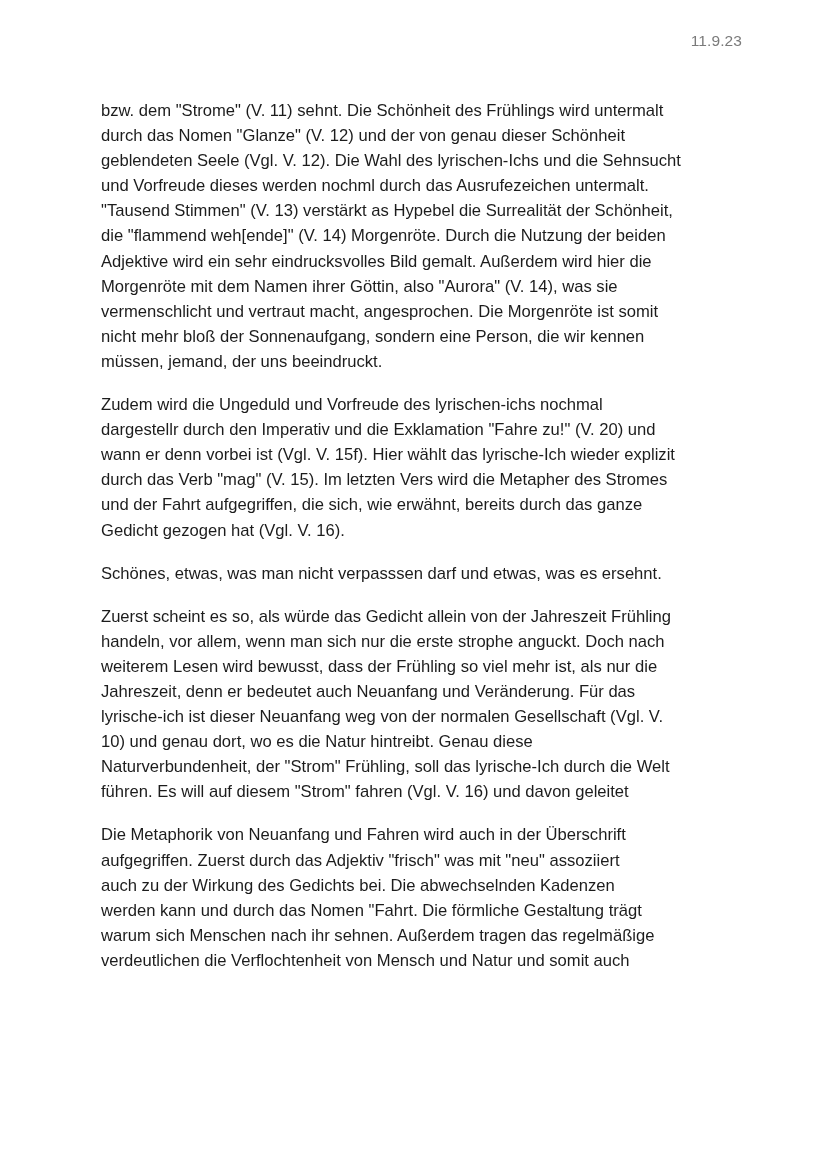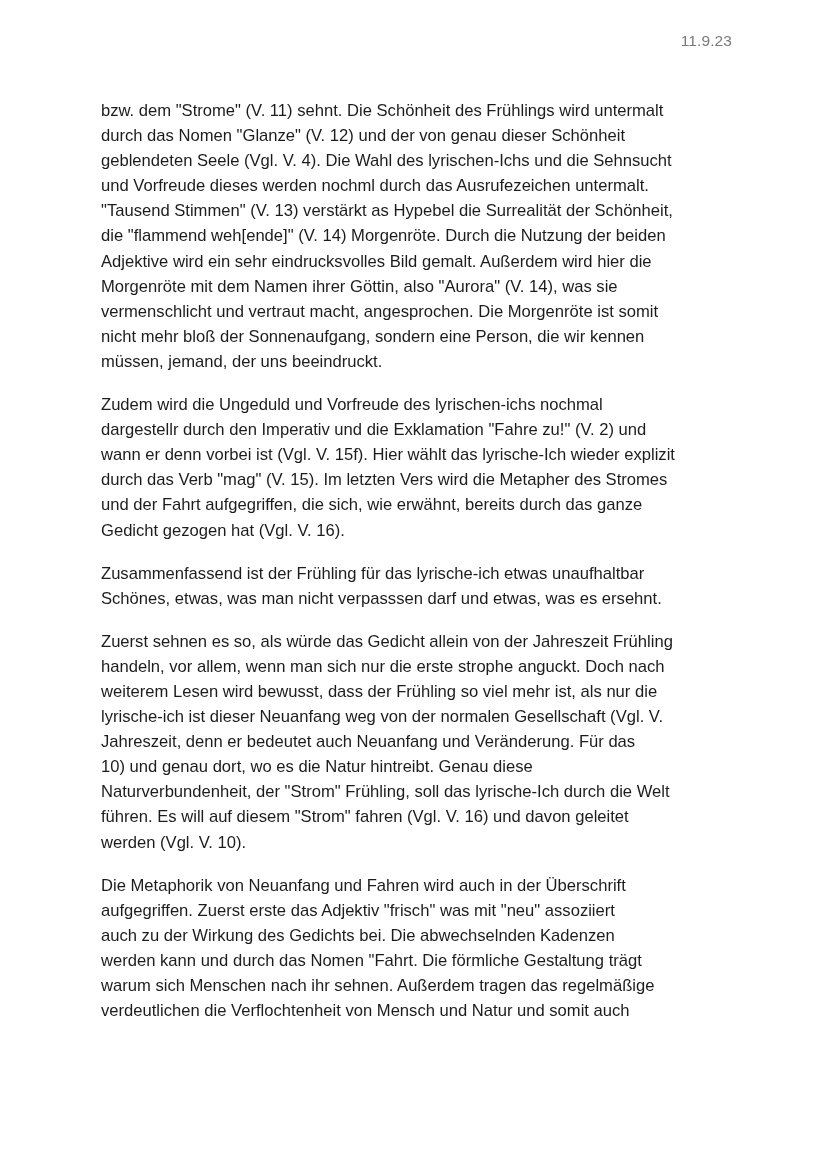--- a/index.html
+++ b/index.html
@@ -11,21 +11,21 @@
       width: 828px;
       height: 1171px;
       position: relative;
       overflow: hidden;
       font-family: "Liberation Sans", "DejaVu Sans", sans-serif;
       color: #1c1c1c;
     }
     .page-header {
       position: absolute;
       top: 32px;
-      right: 96px;
+      right: 86px;
       font-size: 15.5px;
       color: #7a7a7a;
       letter-spacing: 0.1px;
     }
     .content {
       position: absolute;
       left: 101px;
       top: 98px;
       width: 640px;
     }
@@ -43,59 +43,57 @@
 </head>
 <body>
 
 <div class="page-header">11.9.23</div>
 
 <div class="content">
 
   <div class="para">
     <span class="line">bzw. dem "Strome" (V. 11) sehnt. Die Schönheit des Frühlings wird untermalt</span>
     <span class="line">durch das Nomen "Glanze" (V. 12) und der von genau dieser Schönheit</span>
-    <span class="line">geblendeten Seele (Vgl. V. 4). Die Wahl des lyrischen-Ichs und die Sehnsucht</span>
+    <span class="line">geblendeten Seele (Vgl. V. 12). Die Wahl des lyrischen-Ichs und die Sehnsucht</span>
     <span class="line">und Vorfreude dieses werden nochml durch das Ausrufezeichen untermalt.</span>
     <span class="line">"Tausend Stimmen" (V. 13) verstärkt as Hypebel die Surrealität der Schönheit,</span>
     <span class="line">die "flammend weh[ende]" (V. 14) Morgenröte. Durch die Nutzung der beiden</span>
     <span class="line">Adjektive wird ein sehr eindrucksvolles Bild gemalt. Außerdem wird hier die</span>
     <span class="line">Morgenröte mit dem Namen ihrer Göttin, also "Aurora" (V. 14), was sie</span>
     <span class="line">vermenschlicht und vertraut macht, angesprochen. Die Morgenröte ist somit</span>
     <span class="line">nicht mehr bloß der Sonnenaufgang, sondern eine Person, die wir kennen</span>
     <span class="line">müssen, jemand, der uns beeindruckt.</span>
   </div>
 
   <div class="para">
     <span class="line">Zudem wird die Ungeduld und Vorfreude des lyrischen-ichs nochmal</span>
-    <span class="line">dargestellr durch den Imperativ und die Exklamation "Fahre zu!" (V. 2) und</span>
+    <span class="line">dargestellr durch den Imperativ und die Exklamation "Fahre zu!" (V. 20) und</span>
     <span class="line">wann er denn vorbei ist (Vgl. V. 15f). Hier wählt das lyrische-Ich wieder explizit</span>
     <span class="line">durch das Verb "mag" (V. 15). Im letzten Vers wird die Metapher des Stromes</span>
     <span class="line">und der Fahrt aufgegriffen, die sich, wie erwähnt, bereits durch das ganze</span>
     <span class="line">Gedicht gezogen hat (Vgl. V. 16).</span>
   </div>
 
   <div class="para">
-    <span class="line">Zusammenfassend ist der Frühling für das lyrische-ich etwas unaufhaltbar</span>
     <span class="line">Schönes, etwas, was man nicht verpasssen darf und etwas, was es ersehnt.</span>
   </div>
 
   <div class="para">
-    <span class="line">Zuerst sehnen es so, als würde das Gedicht allein von der Jahreszeit Frühling</span>
+    <span class="line">Zuerst scheint es so, als würde das Gedicht allein von der Jahreszeit Frühling</span>
     <span class="line">handeln, vor allem, wenn man sich nur die erste strophe anguckt. Doch nach</span>
     <span class="line">weiterem Lesen wird bewusst, dass der Frühling so viel mehr ist, als nur die</span>
+    <span class="line">Jahreszeit, denn er bedeutet auch Neuanfang und Veränderung. Für das</span>
     <span class="line">lyrische-ich ist dieser Neuanfang weg von der normalen Gesellschaft (Vgl. V.</span>
-    <span class="line">Jahreszeit, denn er bedeutet auch Neuanfang und Veränderung. Für das</span>
     <span class="line">10) und genau dort, wo es die Natur hintreibt. Genau diese</span>
     <span class="line">Naturverbundenheit, der "Strom" Frühling, soll das lyrische-Ich durch die Welt</span>
     <span class="line">führen. Es will auf diesem "Strom" fahren (Vgl. V. 16) und davon geleitet</span>
-    <span class="line">werden (Vgl. V. 10).</span>
   </div>
 
   <div class="para">
     <span class="line">Die Metaphorik von Neuanfang und Fahren wird auch in der Überschrift</span>
-    <span class="line">aufgegriffen. Zuerst erste das Adjektiv "frisch" was mit "neu" assoziiert</span>
+    <span class="line">aufgegriffen. Zuerst durch das Adjektiv "frisch" was mit "neu" assoziiert</span>
     <span class="line">auch zu der Wirkung des Gedichts bei. Die abwechselnden Kadenzen</span>
     <span class="line">werden kann und durch das Nomen "Fahrt. Die förmliche Gestaltung trägt</span>
     <span class="line">warum sich Menschen nach ihr sehnen. Außerdem tragen das regelmäßige</span>
     <span class="line">verdeutlichen die Verflochtenheit von Mensch und Natur und somit auch</span>
   </div>
 
 </div>
 
 </body></html>

